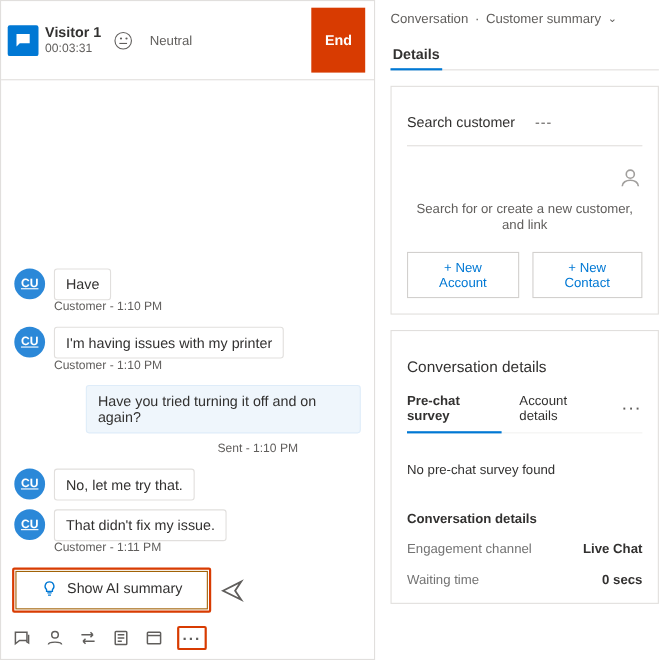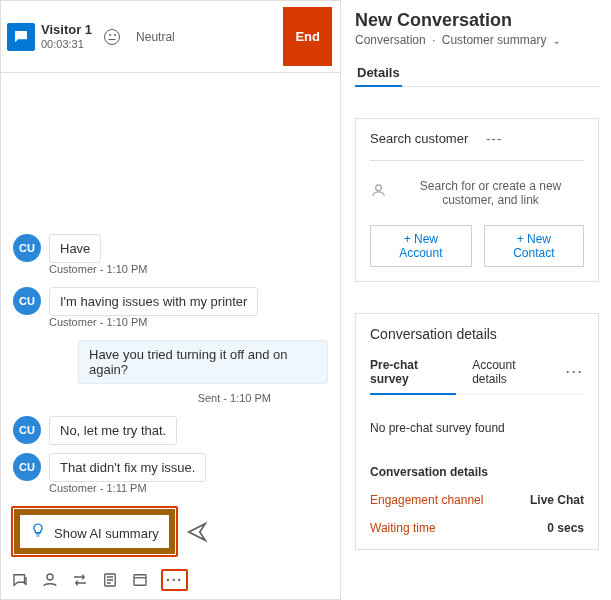--- a/index.html
+++ b/index.html
@@ -52,77 +52,77 @@
   .end-btn {
     margin-left:auto; background:#d83b01; color:#fff; border:none;
     padding: 22px 12px; font-size:13px; font-weight:600; cursor:pointer;
   }
   
   .chat-body { flex:1; overflow:auto; padding: 10px 12px 6px 12px; display:flex; flex-direction:column; }
   .msg-row { display:flex; align-items:flex-start; gap:8px; margin-top:12px; }
   .msg-row.you { justify-content:flex-end; }
   .avatar-cu {
     width:28px;height:28px;border-radius:50%;background:#2b88d8;color:#fff;
-    display:flex;align-items:center;justify-content:center;font-size:11px;font-weight:600;flex-shrink:0;
+    display:flex;align-items:center;justify-content:center;font-size:11px;font-weight:600;flex-shrink:0;text-decoration:underline;
   }
   .bubble {
     border:1px solid #e1dfdd; background:#fff; border-radius:3px;
     padding:6px 10px; font-size:13px; max-width:250px;
   }
   .bubble.agent { background:#eff6fc; border-color:#deecf9; }
   .meta { font-size:11px; color:#605e5c; margin-top:0; margin-left:36px; }
   .meta.right { text-align:right; margin-left:0; margin-right:2px; }
   .spacer { flex:1; min-height:100px; }
   
   .input-row {
     display:flex; align-items:center; gap:8px; padding: 6px 10px 6px 10px;
   }
   .ai-summary-btn {
-    flex:1; display:flex; align-items:flex-end; gap:8px;
-    border:6px solid #a16207; background:#fff; padding:7px 10px;
+    flex:1; display:flex; align-items:flex-start; gap:8px;
+    border:1px solid #a16207; background:#fff; padding:7px 22px;
     font-size:13px; color:#323130; cursor:pointer;
   }
   .ai-summary-btn .bulb { color:#0078d4; }
   .highlight-red { border:2px solid #d83b01; border-radius:2px; padding:1px; }
   .send-icon { width:22px;height:22px; color:#605e5c; }
   
   .toolbar {
     display:flex; gap:12px; padding:6px 10px 8px 10px; align-items:center;
   }
   .toolbar .ticon { width:18px;height:18px; color:#605e5c; display:flex;align-items:center;justify-content:center;}
   .toolbar .ticon svg { width:100%; height:100%; }
   .more-dots { font-weight:700; letter-spacing:1px; color:#605e5c;font-size:14px; padding:0 2px;}
   
   .r-title { font-size:18px; font-weight:600; margin-top:2px; }
   .r-sub { font-size:12px; color:#605e5c; margin-top:2px; display:flex; align-items:center; gap:6px;}
   .chev { font-size:10px; color:#605e5c; }
   .tabs-row { margin-top:14px; border-bottom:1px solid #e1dfdd; display:flex; }
   .tab { font-size:13px; padding:4px 2px 6px 2px; color:#323130; font-weight:600; position:relative; cursor:pointer;}
   .tab.active::after { content:""; position:absolute; left:0; right:0; bottom:-1px; height:2px; background:#0078d4;}
   .card {
-    border:1px solid #e1dfdd; margin-top:31px; padding:12px 14px 14px 14px;
+    border:1px solid #e1dfdd; margin-top:14px; padding:24px 14px 14px 14px;
   }
   .search-cust-row { display:flex; align-items:center; gap:18px; font-size:13px; color:#323130; }
   .dashes { color:#605e5c; letter-spacing:1px; }
   .divider { height:1px; background:#e1dfdd; margin:14px 0 18px 0; }
-  .cust-illus { display:flex; flex-direction:row; align-items:center; gap:10px; }
+  .cust-illus { display:flex; flex-direction:column; align-items:flex-end; gap:10px; }
   .person-icon { width:22px;height:22px;color:#a19f9d; }
   .cust-help { font-size:12px; color:#605e5c; text-align:center; }
   .new-btns { display:flex; gap:12px; justify-content:center; margin-top:18px; }
   .pill-btn { border:1px solid #d2d0ce; background:#fff; color:#0078d4; font-size:12px; padding:6px 10px; cursor:pointer;}
   .section-h { font-size:14px; font-weight:400; color:#323130; }
   .inner-tabs { display:flex; gap:16px; margin-top:16px; align-items:center; border-bottom:1px solid #f3f2f1; }
   .inner-tab { font-size:12px; padding-bottom:8px; cursor:pointer; color:#323130; position:relative; }
   .inner-tab.active { font-weight:600; }
   .inner-tab.active::after { content:""; position:absolute; left:0; right:0; bottom:-1px; height:2px; background:#0078d4;}
   .inner-more { margin-left:auto; color:#605e5c; cursor:pointer; letter-spacing:2px; font-weight:700; font-size:12px; padding-bottom:8px;}
   .empty-msg { font-size:12px; color:#323130; margin-top:26px; }
   .sub-h { font-size:12px; font-weight:600; margin-top:30px; }
   .kv { display:flex; justify-content:space-between; margin-top:14px; font-size:12px; }
-  .kv .k { color:#c2410c; }
+  .kv .k { color:#737373; }
   .kv .v { font-weight:600; }
   .trunc { overflow:hidden; }
 </style>
 </head>
 <body>
 
 <div class="left">
   <div class="chat-header">
     <div class="chat-icon">
       <svg viewBox="0 0 24 24" width="18" height="18">
@@ -222,21 +222,20 @@
           <path d="M4 9h16"></path>
         </svg>
       </span>
     <span class="highlight-red">
       <span class="more-dots">···</span>
     </span>
   </div>
 </div>
 
 <div class="right trunc">
-  <div class="r-title">New Conversation</div>
   <div class="r-sub">
     <span>Conversation</span>
     <span>·</span>
     <span>Customer summary</span>
     <span class="chev">⌄</span>
   </div>
   <div class="tabs-row">
     <div class="tab active">Details</div>
   </div>
 

